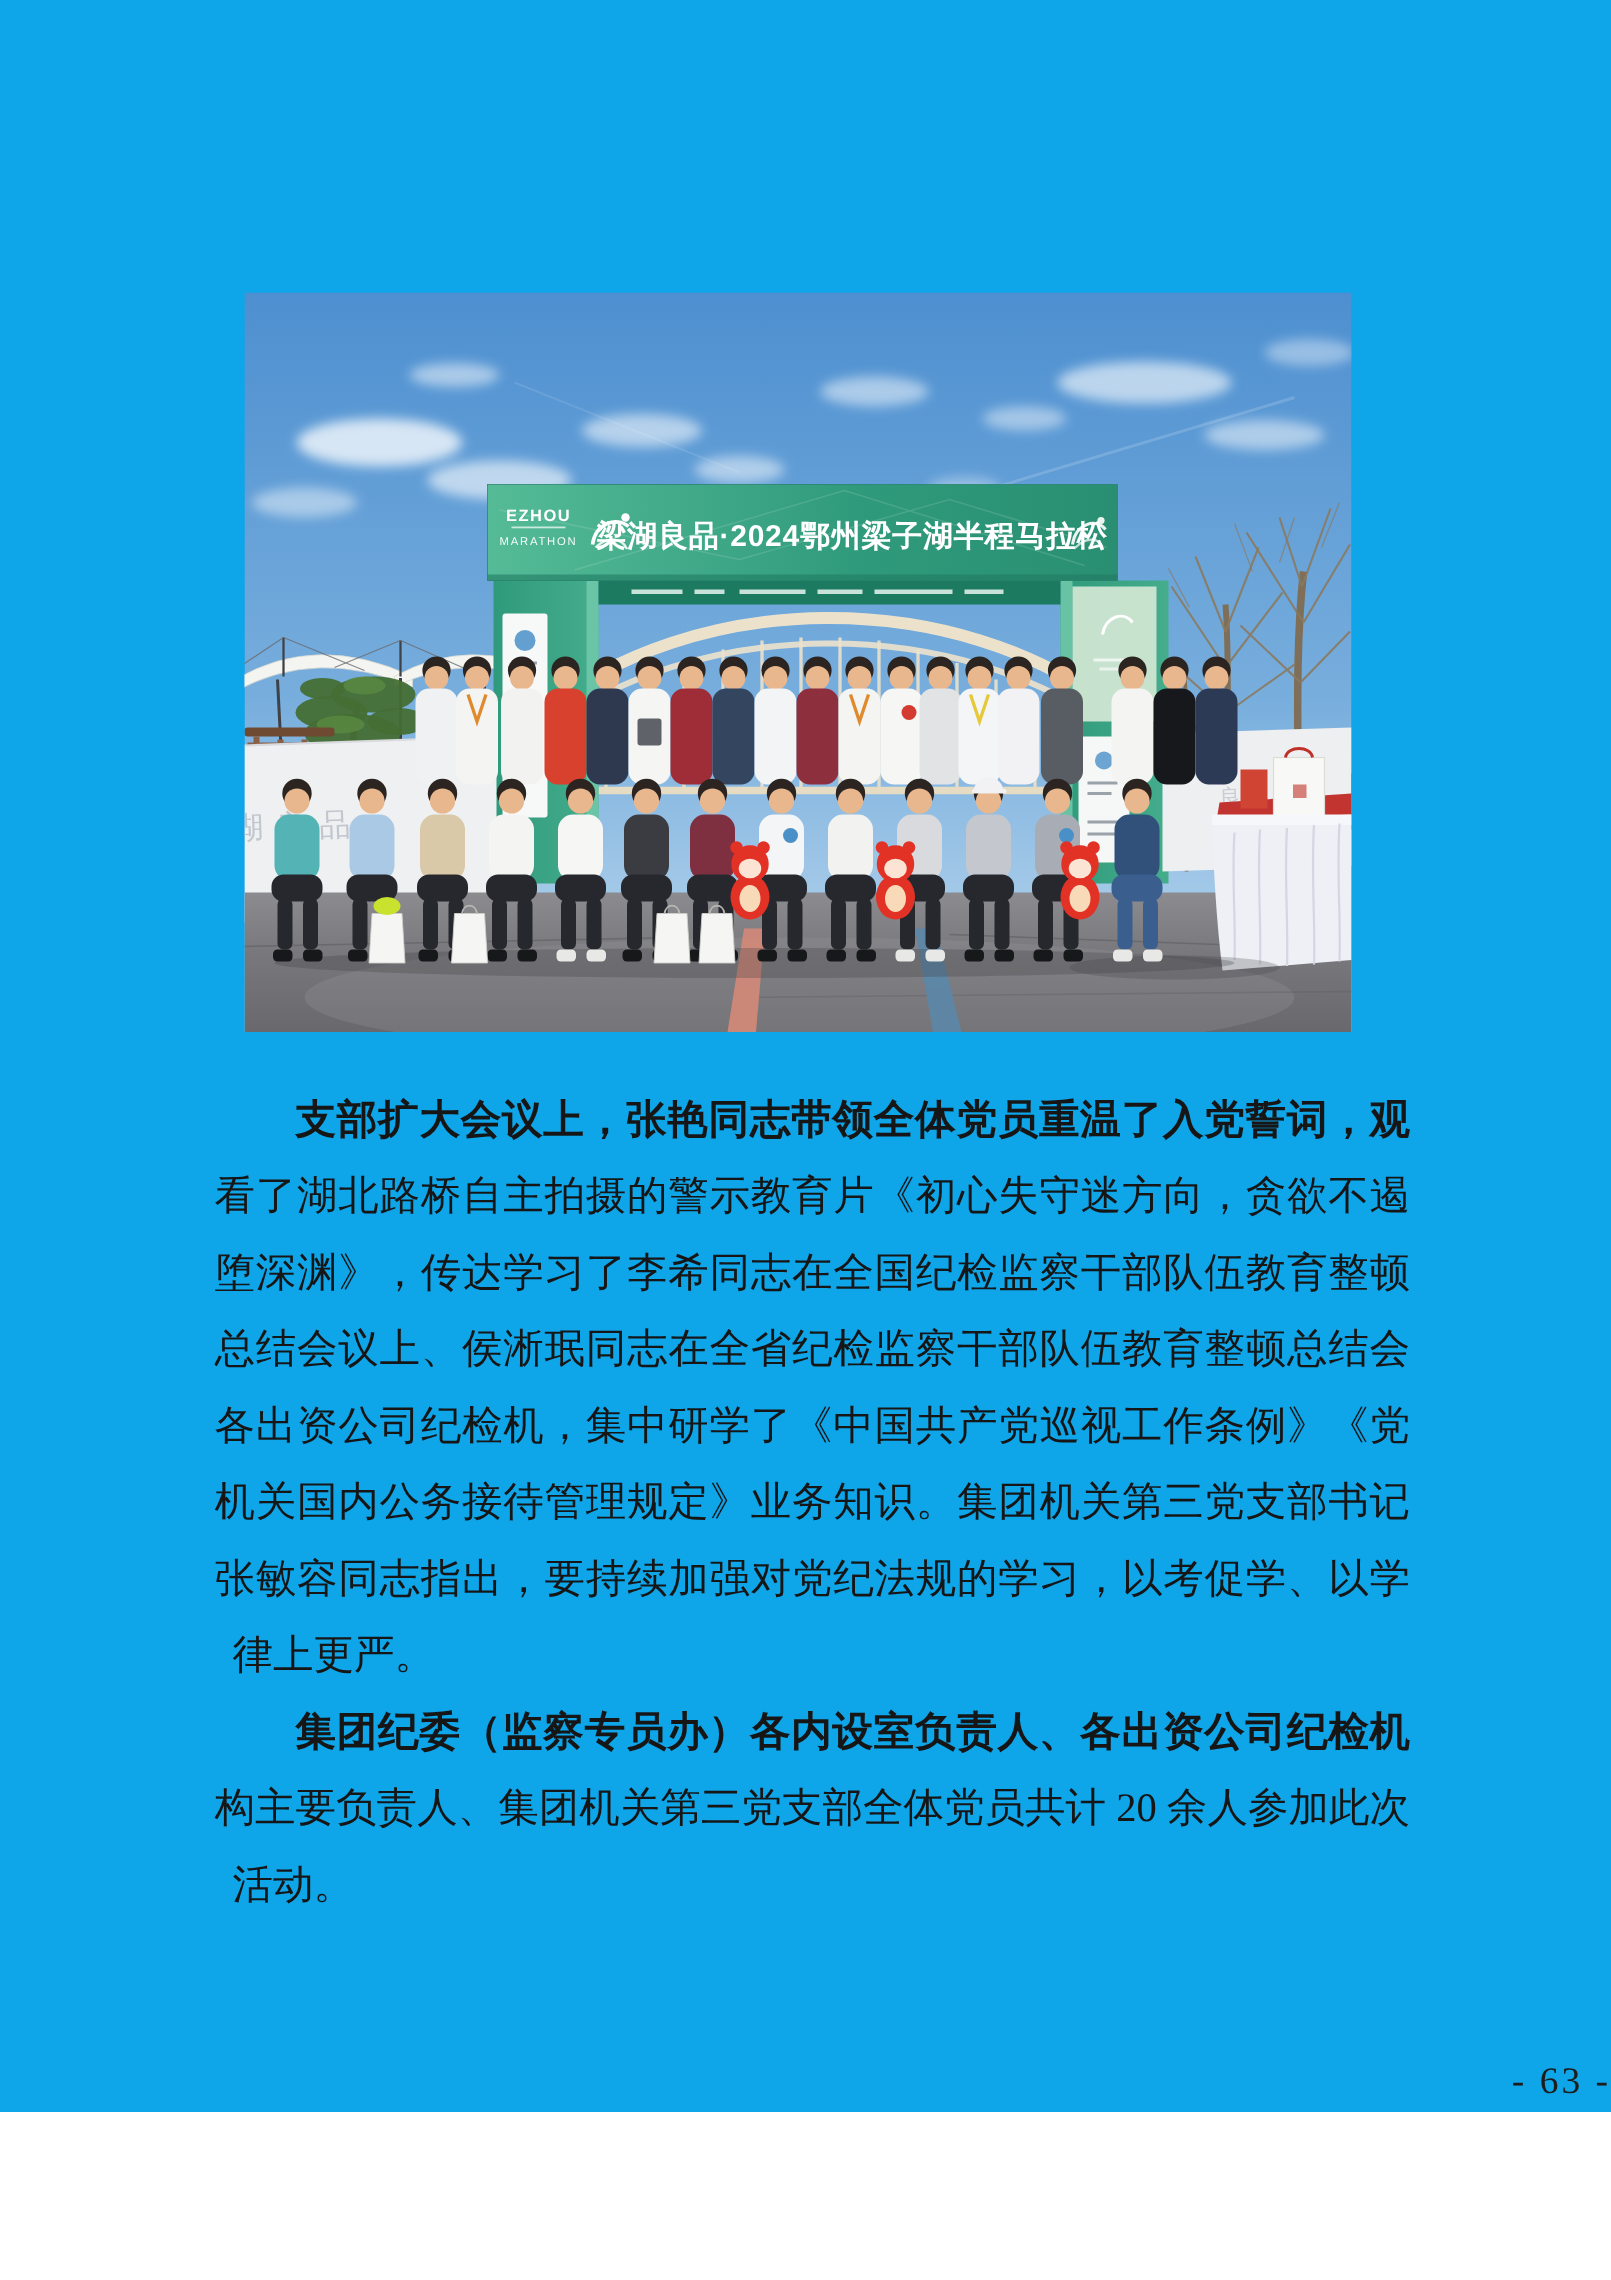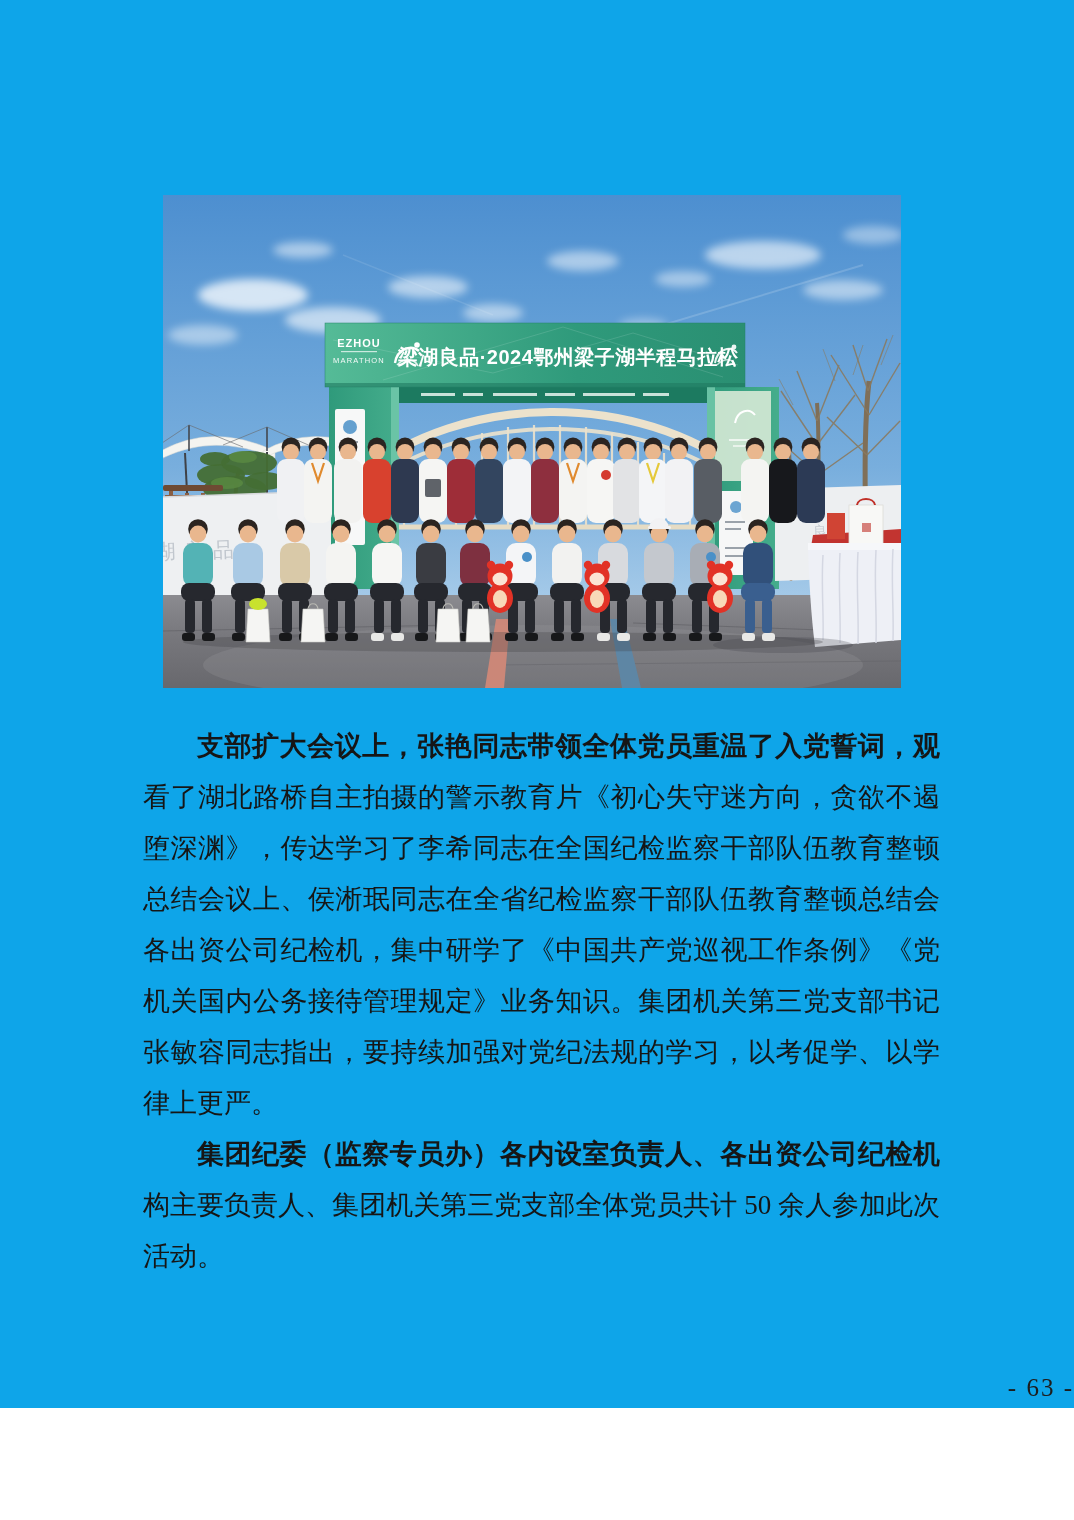--- a/index.html
+++ b/index.html
@@ -3,21 +3,21 @@
 <meta charset="utf-8">
 <style>
   html,body{margin:0;padding:0;background:#ffffff;}
   .page{position:relative;width:1074px;height:1408px;background:#0ea5e9;overflow:hidden;
         font-family:"Liberation Serif","DejaVu Serif",serif;}
   .photo{position:absolute;left:163px;top:195px;width:738px;height:493px;margin:0;}
   .photo svg{display:block;width:100%;height:100%;}
   .doc-text{position:absolute;left:143px;top:721px;width:797px;color:#161616;font-size:27px;}
   .line{height:51px;line-height:51px;text-align:justify;text-align-last:justify;overflow:hidden;}
   .line.indent{text-indent:2em;font-weight:bold;}
-  .line.last{text-align-last:left;}
+  .line.last{text-align-last:left;margin-left:12px;}
   .footer{position:absolute;left:0;top:1374px;width:100%;text-align:right;
           font-size:25px;color:#1d1d1d;letter-spacing:2px;}
   .sans{font-family:"Liberation Sans","DejaVu Sans",sans-serif;}
 </style>
 </head>
 <body>
 
 <div class="page">
 
   <figure class="photo">
@@ -565,18 +565,18 @@
   <div class="doc-text">
     <div class="line indent">支部扩大会议上，张艳同志带领全体党员重温了入党誓词，观</div>
     <div class="line">看了湖北路桥自主拍摄的警示教育片《初心失守迷方向，贪欲不遏</div>
     <div class="line">堕深渊》，传达学习了李希同志在全国纪检监察干部队伍教育整顿</div>
     <div class="line">总结会议上、侯淅珉同志在全省纪检监察干部队伍教育整顿总结会</div>
     <div class="line">各出资公司纪检机，集中研学了《中国共产党巡视工作条例》《党政</div>
     <div class="line">机关国内公务接待管理规定》业务知识。集团机关第三党支部书记</div>
     <div class="line">张敏容同志指出，要持续加强对党纪法规的学习，以考促学、以学</div>
     <div class="line last">律上更严。</div>
     <div class="line indent">集团纪委（监察专员办）各内设室负责人、各出资公司纪检机</div>
-    <div class="line">构主要负责人、集团机关第三党支部全体党员共计 50 余人参加此次</div>
+    <div class="line">构主要负责人、集团机关第三党支部全体党员共计 20 余人参加此次</div>
     <div class="line last">活动。</div>
   </div>
 
   <div class="footer">- 63 -</div>
 </div>
 
 </body></html>

